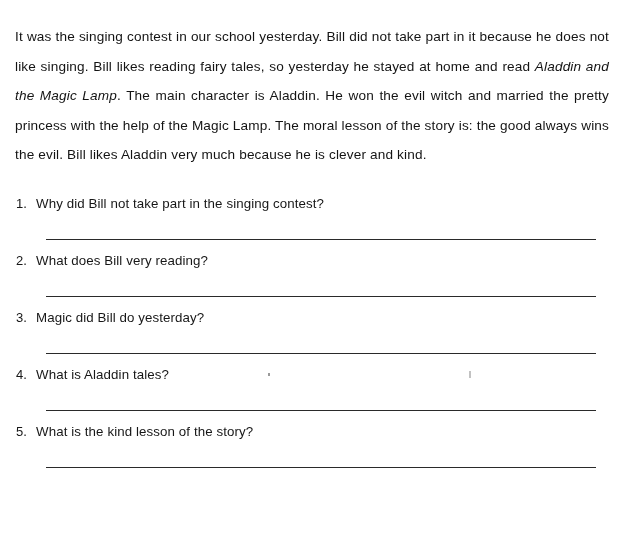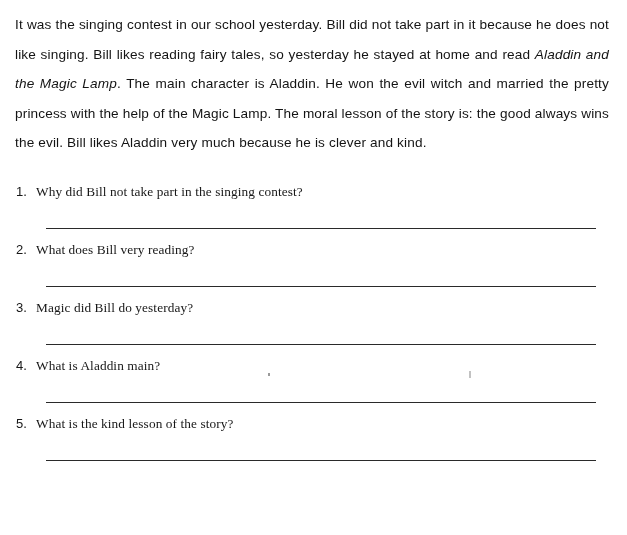--- a/index.html
+++ b/index.html
@@ -12,21 +12,21 @@
     height: 535px;
     overflow: hidden;
     font-family: "Liberation Sans", sans-serif;
     color: #1a1a1a;
   }
   .page {
     position: relative;
     width: 627px;
     height: 535px;
     box-sizing: border-box;
-    padding: 10px 14px 0 14px;
+    padding: 22px 14px 0 14px;
   }
   .passage {
     font-size: 13.6px;
     line-height: 29.5px;
     text-align: justify;
     text-justify: inter-word;
     letter-spacing: 0.15px;
     color: #141414;
     margin: 0;
     padding: 0 4px 0 1px;
@@ -48,21 +48,20 @@
     color: #171717;
     padding-left: 2px;
   }
   .q-num {
     width: 20px;
     flex: 0 0 20px;
     font-size: 13px;
   }
   .q-text {
     flex: 1 1 auto;
-    font-family: Liberation Serif, serif;
   }
   .answer-line {
     height: 22px;
     margin: 7px 0 13px 0;
     position: relative;
   }
   .answer-line::after {
     content: "";
     position: absolute;
     left: 32px;
@@ -117,21 +116,21 @@
       <div class="q-row">
         <span class="q-num">3.</span>
         <span class="q-text">Magic did Bill do yesterday?</span>
       </div>
       <div class="answer-line"></div>
     </div>
 
     <div class="q-block">
       <div class="q-row">
         <span class="q-num">4.</span>
-        <span class="q-text">What is Aladdin main?</span>
+        <span class="q-text">What is Aladdin tales?</span>
       </div>
       <div class="answer-line"></div>
     </div>
 
     <div class="q-block">
       <div class="q-row">
         <span class="q-num">5.</span>
         <span class="q-text">What is the kind lesson of the story?</span>
       </div>
       <div class="answer-line"></div>

